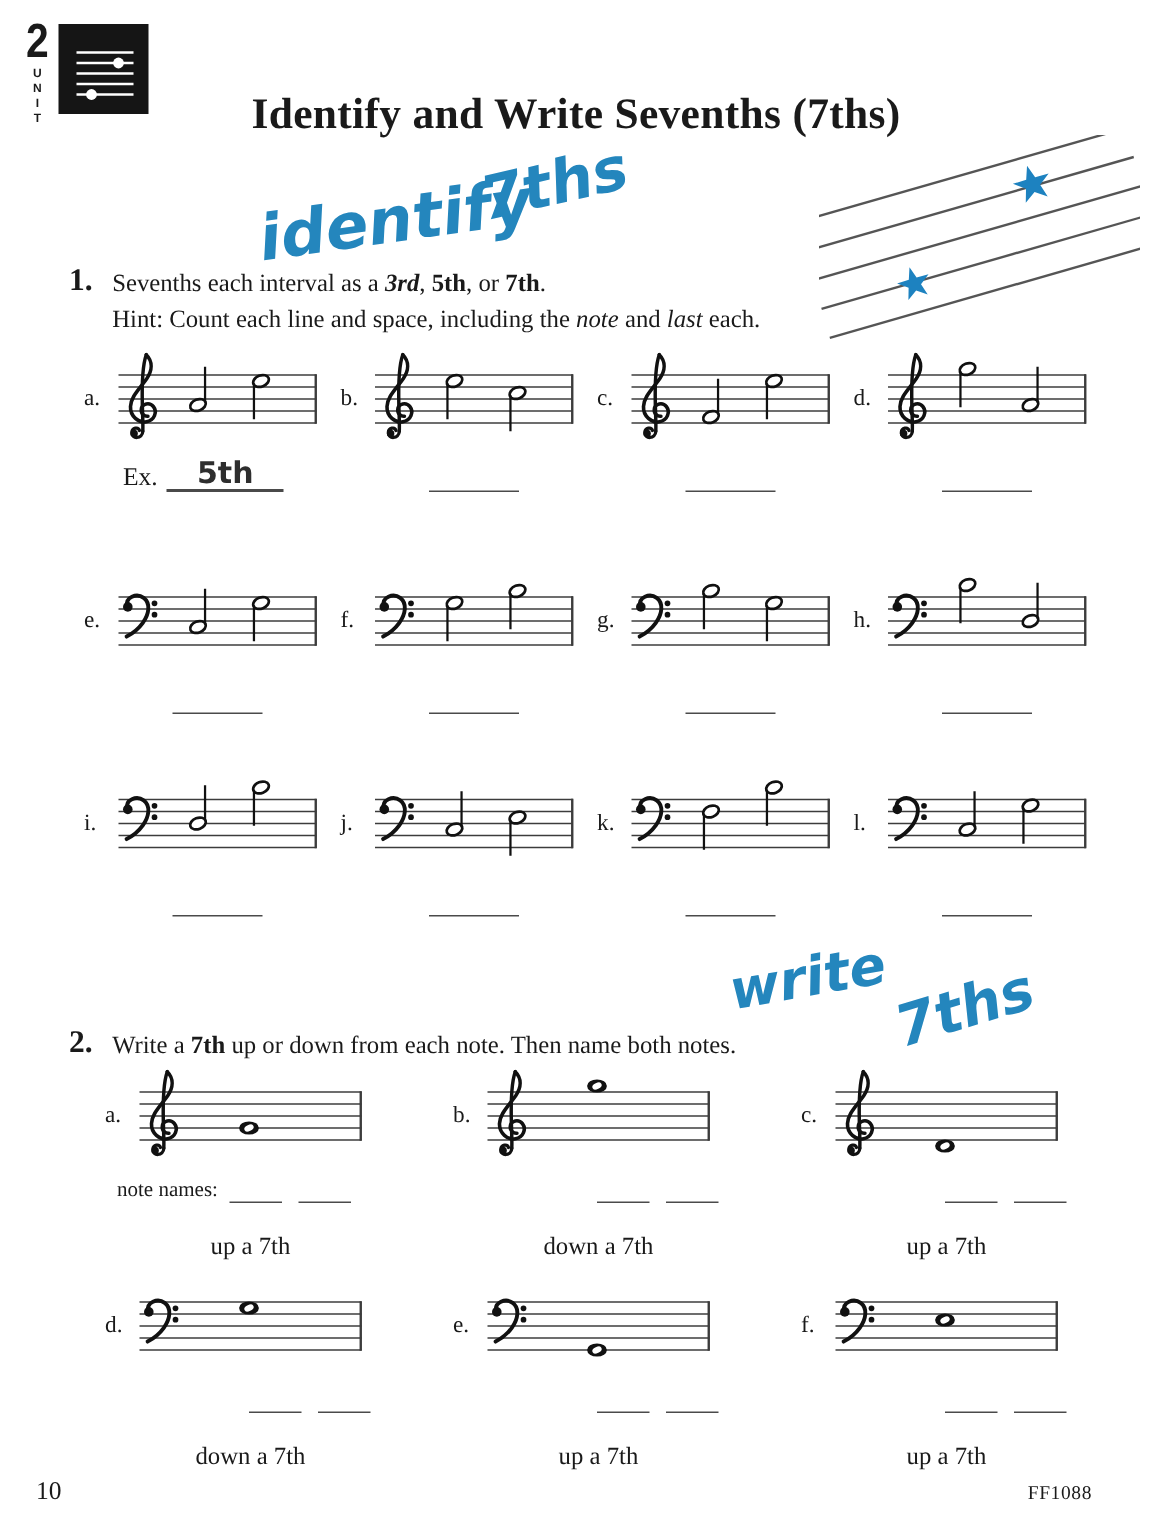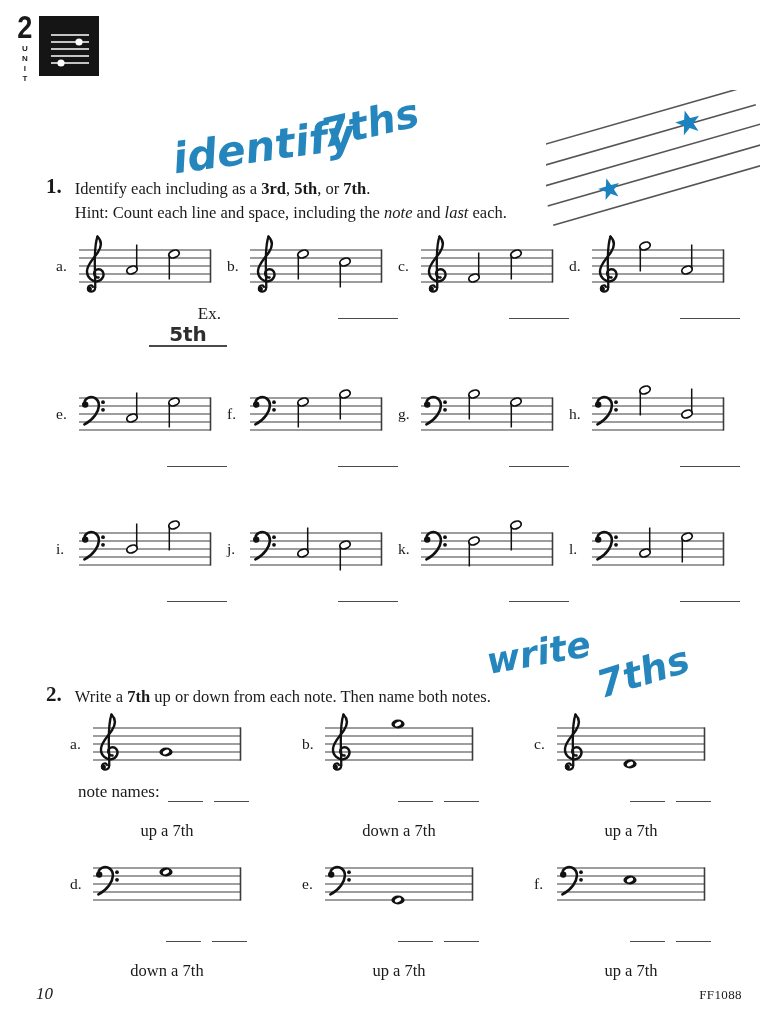--- a/index.html
+++ b/index.html
@@ -27,37 +27,37 @@
   .sec{position:absolute;left:46px;display:flex;}
   .secnum{font-size:21px;font-weight:bold;margin-right:13px;line-height:1.1;}
   .sectext{font-size:16.5px;line-height:1.45;padding-top:2px;}
   
   .exrow1{position:absolute;left:56px;display:flex;}
   .cell1{width:171px;}
   .exrow2{position:absolute;left:70px;display:flex;}
   .cell2{width:232px;}
   .staffrow{display:flex;align-items:center;}
   .exl{width:22px;font-size:15.5px;flex:0 0 22px;}
-  .ansrow{height:24px;display:flex;align-items:flex-end;font-size:16px;flex-direction:column;}
+  .ansrow{height:24px;display:flex;align-items:flex-end;font-size:16px;}
   .blank1{display:inline-block;width:60px;border-bottom:1.8px solid #4a4a4a;height:14px;margin-left:59px;}
   .exprefix{font-size:17px;margin-left:26px;margin-right:6px;}
   .answritten{display:inline-block;width:78px;border-bottom:2px solid #4a4a4a;text-align:center;
               font-family:"DejaVu Sans",sans-serif;font-weight:bold;font-size:20px;color:#2e2e2e;line-height:1;padding-bottom:1px;}
-  .nnrow{height:20px;display:flex;align-items:flex-end;font-size:17px;}
+  .nnrow{height:20px;display:flex;align-items:flex-end;font-size:14px;}
   .nnlabel{margin-left:8px;margin-right:8px;}
   .blank2{display:inline-block;width:35px;border-bottom:1.8px solid #4a4a4a;height:12px;margin-right:11px;}
   .nn-nolabel{margin-left:96px;}
   .dirrow{width:150px;margin-left:22px;text-align:center;font-size:16.5px;margin-top:19px;}
   
   .footer{position:absolute;left:0;top:982px;width:100%;height:26px;}
-  .pagenum{position:absolute;left:36px;top:2px;font-size:17px;font-style:italic;}
+  .pagenum{position:absolute;left:24px;top:2px;font-size:17px;}
   .lesson{position:absolute;left:60px;top:3px;display:flex;align-items:center;
           font-family:"Liberation Sans",sans-serif;font-weight:bold;font-size:13.5px;color:#222;}
   .lesson svg{margin-right:4px;}
-  .catalog{position:absolute;right:26px;top:5px;font-size:13px;letter-spacing:.4px;}
+  .catalog{position:absolute;right:40px;top:5px;font-size:13px;letter-spacing:.4px;}
 </style>
 </head>
 <body>
 
 <div class="page">
 
   <div class="unit-badge">
     <div class="unit-col">
       <div class="unit-num">2</div>
       <div class="unit-label" id="unit-letters">
@@ -75,20 +75,21 @@
           <line x1="12" y1="33" x2="50" y2="33"></line>
             <line x1="12" y1="40" x2="50" y2="40"></line>
           <line x1="12" y1="47" x2="50" y2="47"></line>
         </g>
         <circle cx="40" cy="26" r="3.6" fill="#ffffff"></circle>
         <circle cx="22" cy="47" r="3.6" fill="#ffffff"></circle>
       </svg>
     </div>
   </div>
 
+  <div class="title">Identify and Write Sevenths (7ths)</div>
 
   <div class="hw hw-identify" style="color: rgb(36, 134, 189);">identify</div>
   <div class="hw hw-7ths-1" style="color: rgb(36, 134, 189);">7ths</div>
   <div class="hw hw-write" style="color: rgb(36, 134, 189);">write</div>
   <div class="hw hw-7ths-2" style="color: rgb(36, 134, 189);">7ths</div>
 
   <div class="stars">
     <svg width="214" height="142" viewBox="0 0 214 142">
       <g transform="rotate(-16 107 66)">
         <g stroke="#555555" stroke-width="1.6">
@@ -102,21 +103,21 @@
           <polygon transform="translate(150 44)" points="0,-13 3.1,-4.2 12.4,-4 4.9,1.6 7.6,10.5 0,5.2 -7.6,10.5 -4.9,1.6 -12.4,-4 -3.1,-4.2"></polygon>
           <polygon transform="translate(56 86)" points="0,-11.5 2.7,-3.7 10.9,-3.5 4.3,1.4 6.7,9.3 0,4.6 -6.7,9.3 -4.3,1.4 -10.9,-3.5 -2.7,-3.7"></polygon>
         </g>
       </g>
     </svg>
   </div>
 
   <div class="sec" style="top:175px">
     <span class="secnum">1.</span>
     <div class="sectext">
-      <div><span>Identify each including as a </span><span style="font-weight: bold;">3rd</span><span>, </span><span style="font-weight: bold;">5th</span><span>, or </span><span style="font-weight: bold;">7th</span><span>.</span></div>
+      <div><span>Sevenths each interval as a </span><span style="font-weight: bold; font-style: italic;">3rd</span><span>, </span><span style="font-weight: bold;">5th</span><span>, or </span><span style="font-weight: bold;">7th</span><span>.</span></div>
       <div><span>Hint: Count each line and space, including the </span><span style="font-style: italic;">note</span><span> and </span><span style="font-style: italic; text-align: right;">last</span><span> each.</span></div>
     </div>
   </div>
 
   <div class="exrow1" style="top:228px" id="ex1-row-0">
       <div class="cell1">
         <div class="staffrow">
           <span class="exl">a.</span>
           <svg viewBox="0 0 134 76" width="134" height="76">
             <line x1="1" y1="22" x2="133" y2="22" stroke="#3c3c3c" stroke-width="1.1"></line>

